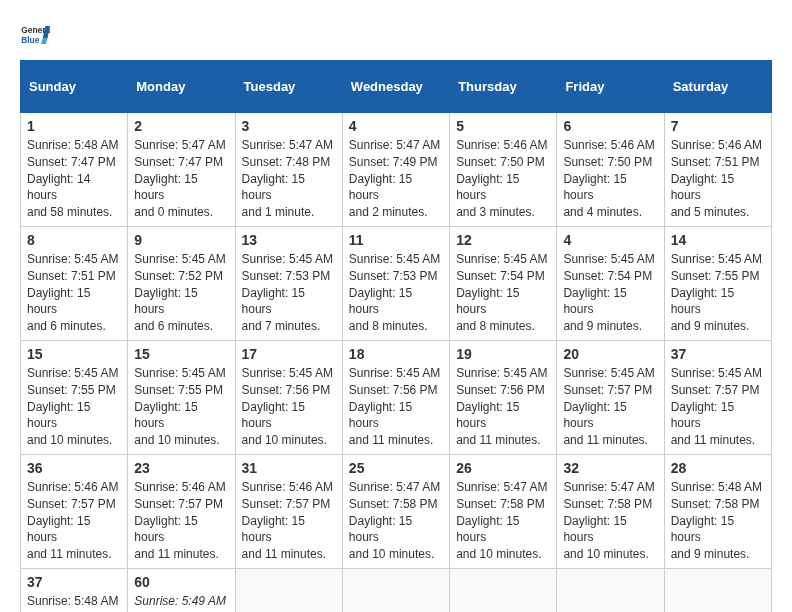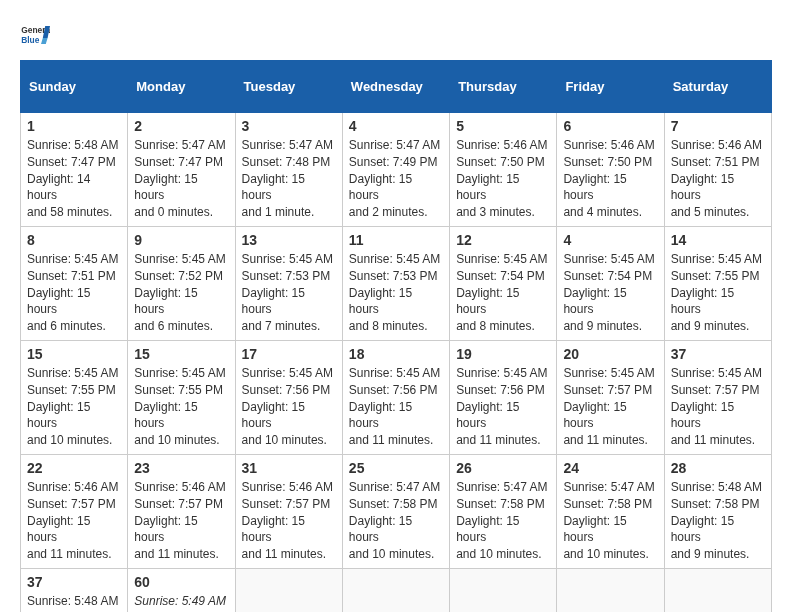--- a/index.html
+++ b/index.html
@@ -253,21 +253,21 @@
         <td>
           <div class="day-number">37</div>
           <div class="day-info" style="white-space: pre-line;">Sunrise: 5:45 AM
 Sunset: 7:57 PM
 Daylight: 15 hours
 and 11 minutes.</div>
         </td>
       </tr>
       <tr>
         <td>
-          <div class="day-number">22</div>
+          <div class="day-number">36</div>
           <div class="day-info" style="white-space: pre-line;">Sunrise: 5:46 AM
 Sunset: 7:57 PM
 Daylight: 15 hours
 and 11 minutes.</div>
         </td>
         <td>
           <div class="day-number">23</div>
           <div class="day-info" style="white-space: pre-line;">Sunrise: 5:46 AM
 Sunset: 7:57 PM
 Daylight: 15 hours
@@ -288,21 +288,21 @@
 and 10 minutes.</div>
         </td>
         <td>
           <div class="day-number">26</div>
           <div class="day-info" style="white-space: pre-line;">Sunrise: 5:47 AM
 Sunset: 7:58 PM
 Daylight: 15 hours
 and 10 minutes.</div>
         </td>
         <td>
-          <div class="day-number">24</div>
+          <div class="day-number">32</div>
           <div class="day-info" style="white-space: pre-line;">Sunrise: 5:47 AM
 Sunset: 7:58 PM
 Daylight: 15 hours
 and 10 minutes.</div>
         </td>
         <td>
           <div class="day-number">28</div>
           <div class="day-info" style="white-space: pre-line;">Sunrise: 5:48 AM
 Sunset: 7:58 PM
 Daylight: 15 hours

